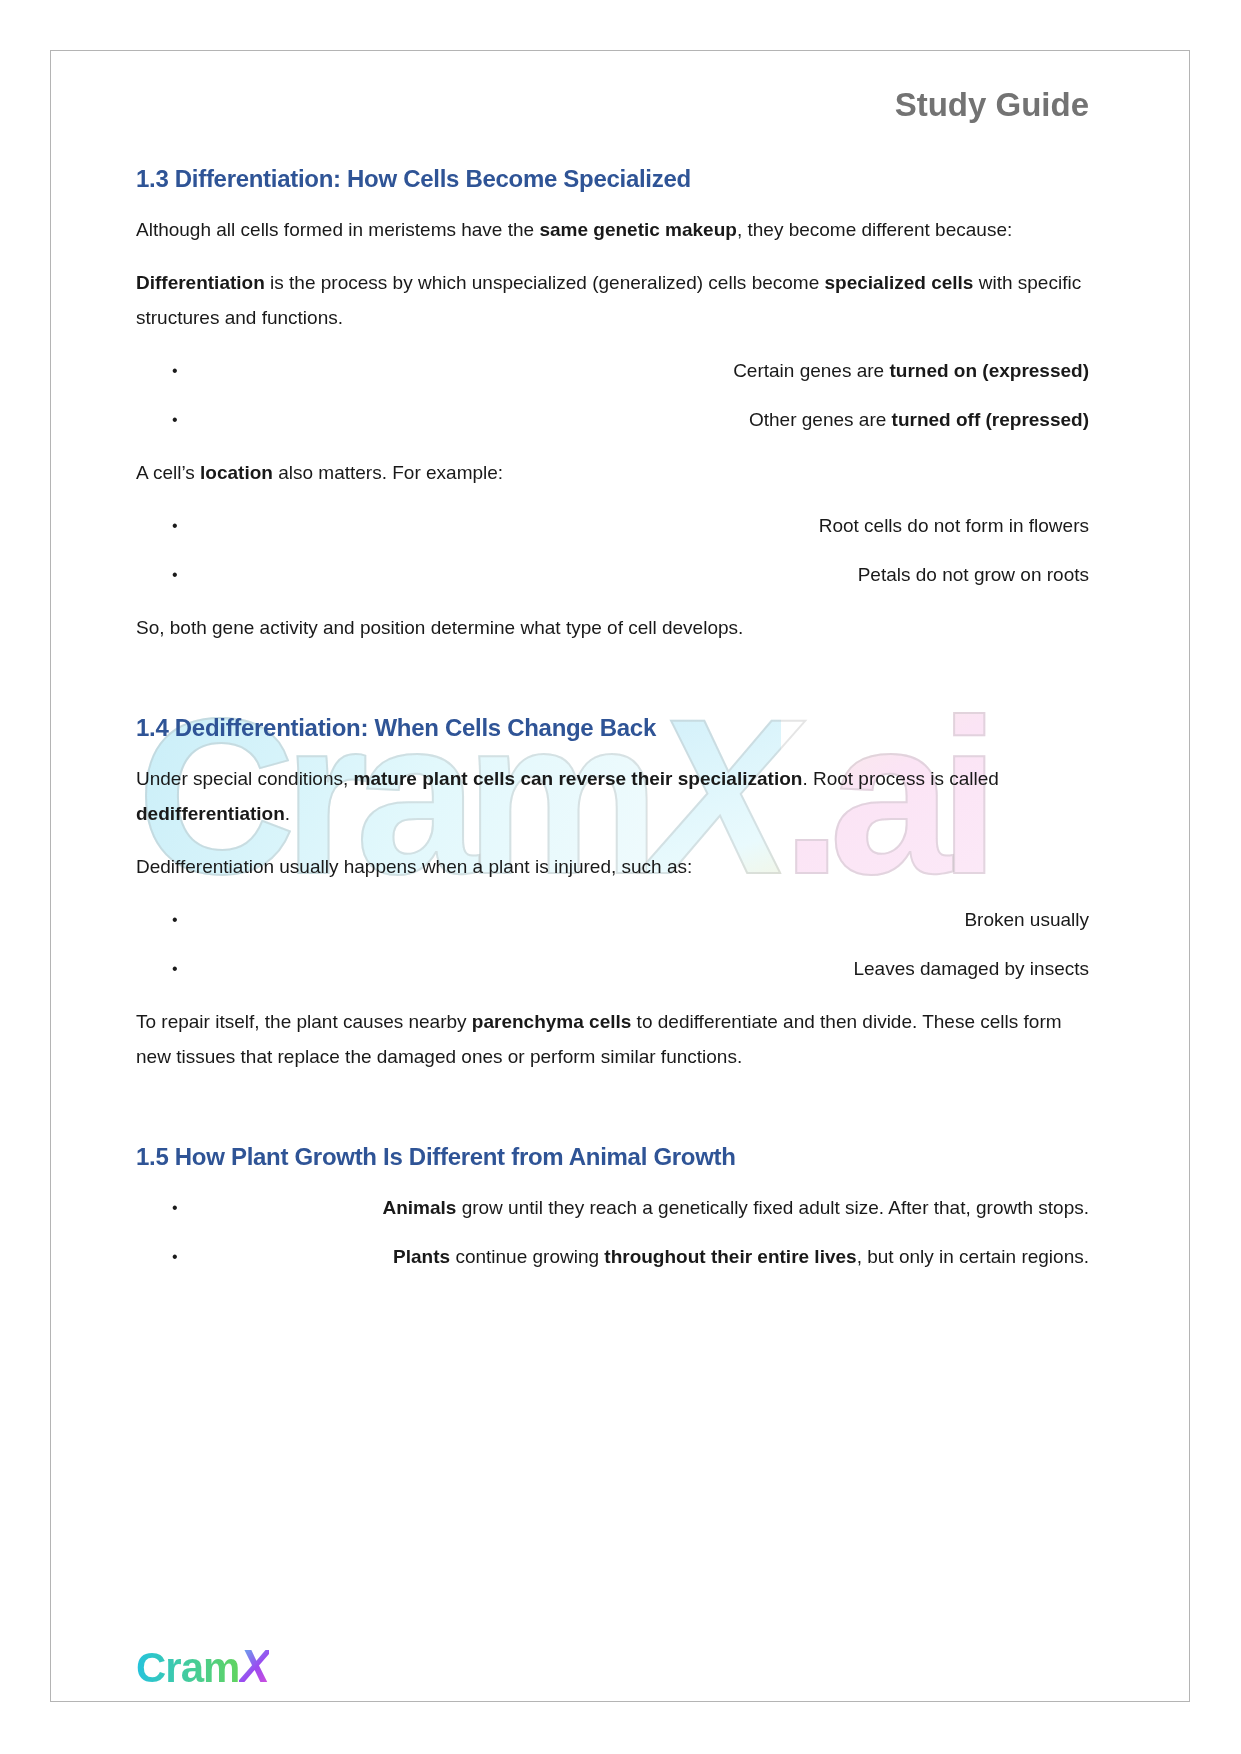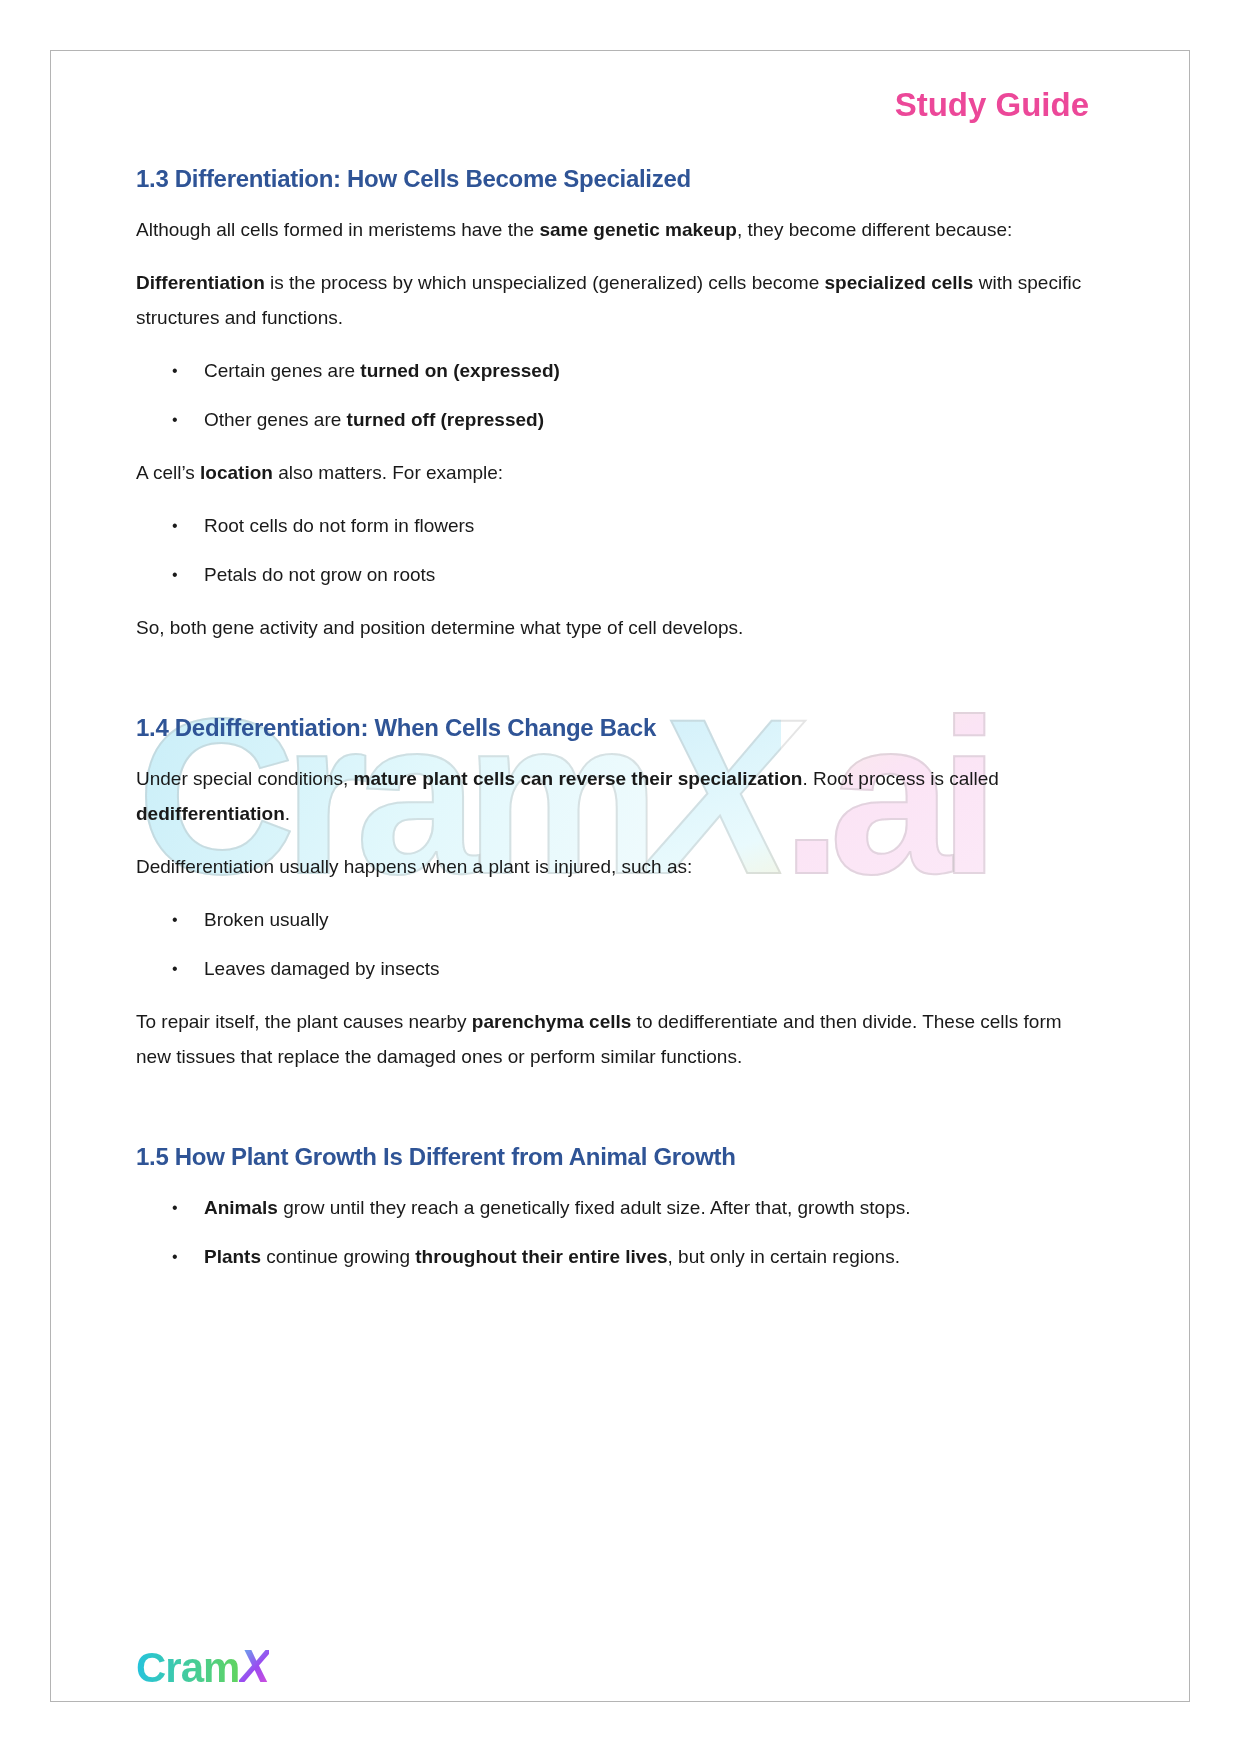--- a/index.html
+++ b/index.html
@@ -61,21 +61,21 @@
     position: relative;
     z-index: 1;
     padding: 34px 100px 0 85px;
     text-align: right;
   }
   .doc-title {
     margin: 0;
     font-size: 33px;
     line-height: 40px;
     font-weight: 700;
-    color: #ec4899;
+    color: #737373;
   }
   
   .doc-body {
     position: relative;
     z-index: 1;
     padding: 0 100px 0 85px;
     color: var(--body-text, #191919);
     font-size: 19px;
     line-height: 35px;
   }
@@ -95,20 +95,21 @@
   }
   .doc-body ul {
     list-style: none;
     margin: 18px 0;
     padding: 0;
   }
   .doc-body li {
     position: relative;
     padding-left: 68px;
     margin: 14px 0;
+    text-align: right;
   }
   .doc-body li::before {
     content: "\2022";
     position: absolute;
     left: 36px;
     top: 0;
     font-size: 16px;
     color: #1b1b1b;
   }
   .doc-body strong { font-weight: 700; }

